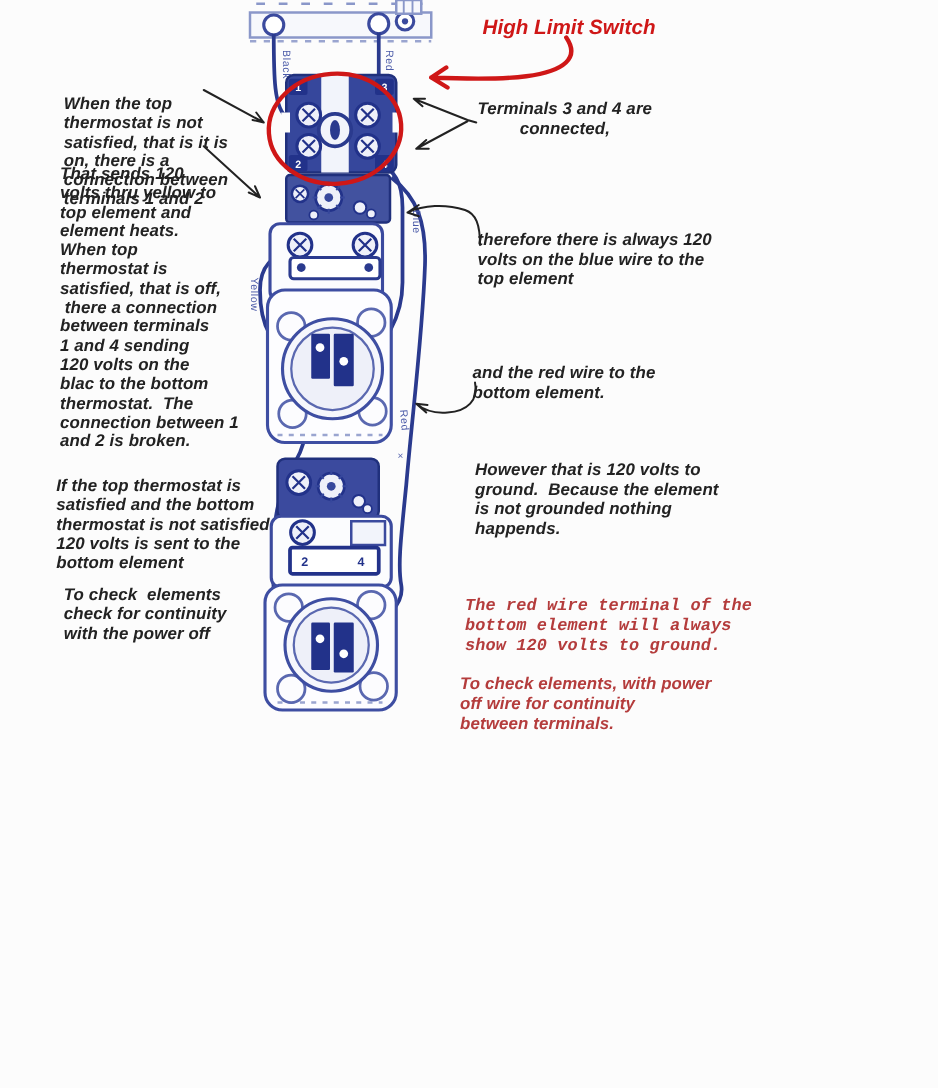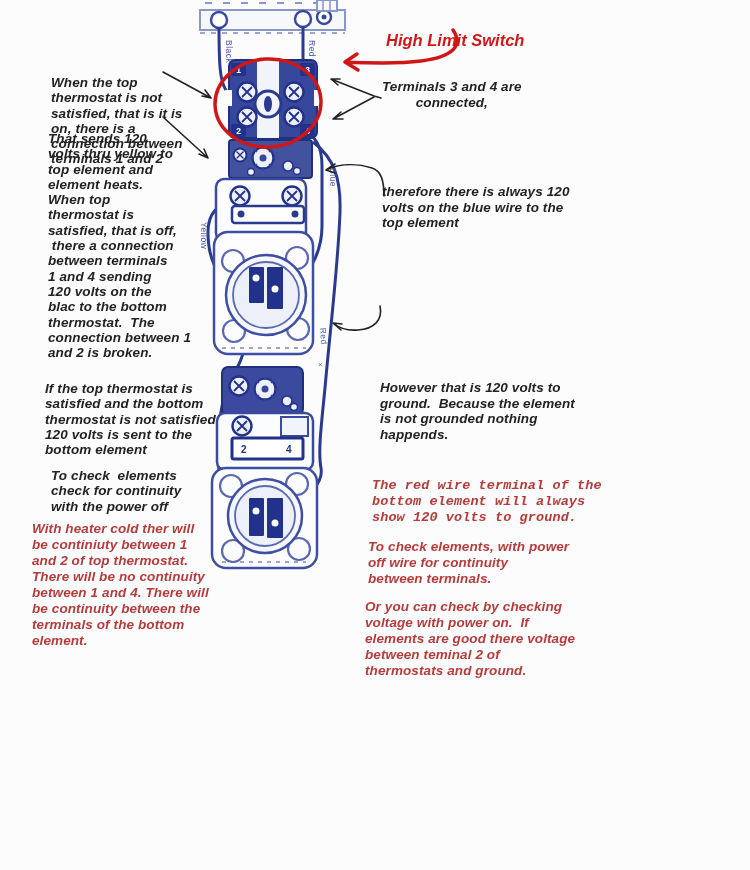--- a/index.html
+++ b/index.html
@@ -20,21 +20,20 @@
   }
   .txt.red{color:var(--red_text,#b43c3c);line-height:16px;}
   .txt.rblk{line-height:15.6px;}
   .hl-title{
     position:absolute;left:386px;top:13px;
     font-family:"Liberation Sans",sans-serif;
     font-weight:bold;font-style:italic;
     font-size:16.5px;
     color:var(--annotation_red,#c51212);
     white-space:nowrap;
-    margin-top:18px;
   }
   svg.diagram{position:absolute;left:0;top:0;pointer-events:none;}
   .wirelabel{font:8.5px "Liberation Sans",sans-serif;fill:#4a5aa8;letter-spacing:.5px;}
   .termnum{font:bold 8.5px "Liberation Sans",sans-serif;fill:#ffffff;}
   .barnum{font:bold 10px "Liberation Sans",sans-serif;fill:#22328a;}
   .tinymark{font:8px "Liberation Sans",sans-serif;fill:#5a68b0;}
 </style>
 </head>
 <body>
 
@@ -62,51 +61,40 @@
 connection between 1
 and 2 is broken.</div>
   <div class="txt" style="left:45px;top:381px;">If the top thermostat is
 satisfied and the bottom
 thermostat is not satisfied
 120 volts is sent to the
 bottom element</div>
   <div class="txt" style="left:51px;top:468px;font-style:italic;">To check  elements
 check for continuity
 with the power off</div>
-  <div class="txt red" style="left:32px;top:521px;">With heater cold ther will
-be continiuty between 1
-and 2 of top thermostat.
-There will be no continuity
-between 1 and 4. There will
-be continuity between the
-terminals of the bottom
-element.</div>
 
   <div class="hl-title">High Limit Switch</div>
 
   <div class="txt rblk" style="left:382px;top:79px;text-align:center;">Terminals 3 and 4 are
 connected,</div>
   <div class="txt rblk" style="left:382px;top:184px;">therefore there is always 120
 volts on the blue wire to the
 top element</div>
-  <div class="txt rblk" style="left:380px;top:380px;">However that is 120 volts to
+  <div class="txt rblk" style="left:378px;top:290px;">and the red wire to the
+bottom element.</div>
+  <div class="txt rblk" style="left:380px;top:368px;">However that is 120 volts to
 ground.  Because the element
 is not grounded nothing
 happends.</div>
   <div class="txt red" style="left:372px;top:478px;font-family:Liberation Mono, monospace;">The red wire terminal of the
 bottom element will always
 show 120 volts to ground.</div>
   <div class="txt red" style="left:368px;top:539px;">To check elements, with power
 off wire for continuity
 between terminals.</div>
-  <div class="txt red" style="left:365px;top:599px;">Or you can check by checking
-voltage with power on.  If
-elements are good there voltage
-between teminal 2 of
-thermostats and ground.</div>
 
   <svg class="diagram" width="750" height="700" viewBox="0 0 750 700">
     <defs>
       <g id="screw">
         <circle r="9.5" fill="#eef0f9" stroke="#22328a" stroke-width="2.4"></circle>
         <path d="M-5,-5 L5,5 M-5,5 L5,-5" stroke="#22328a" stroke-width="1.8"></path>
       </g>
       <g id="screw-s">
         <circle r="6.5" fill="#eef0f9" stroke="#22328a" stroke-width="2"></circle>
         <path d="M-3.5,-3.5 L3.5,3.5 M-3.5,3.5 L3.5,-3.5" stroke="#22328a" stroke-width="1.4"></path>

